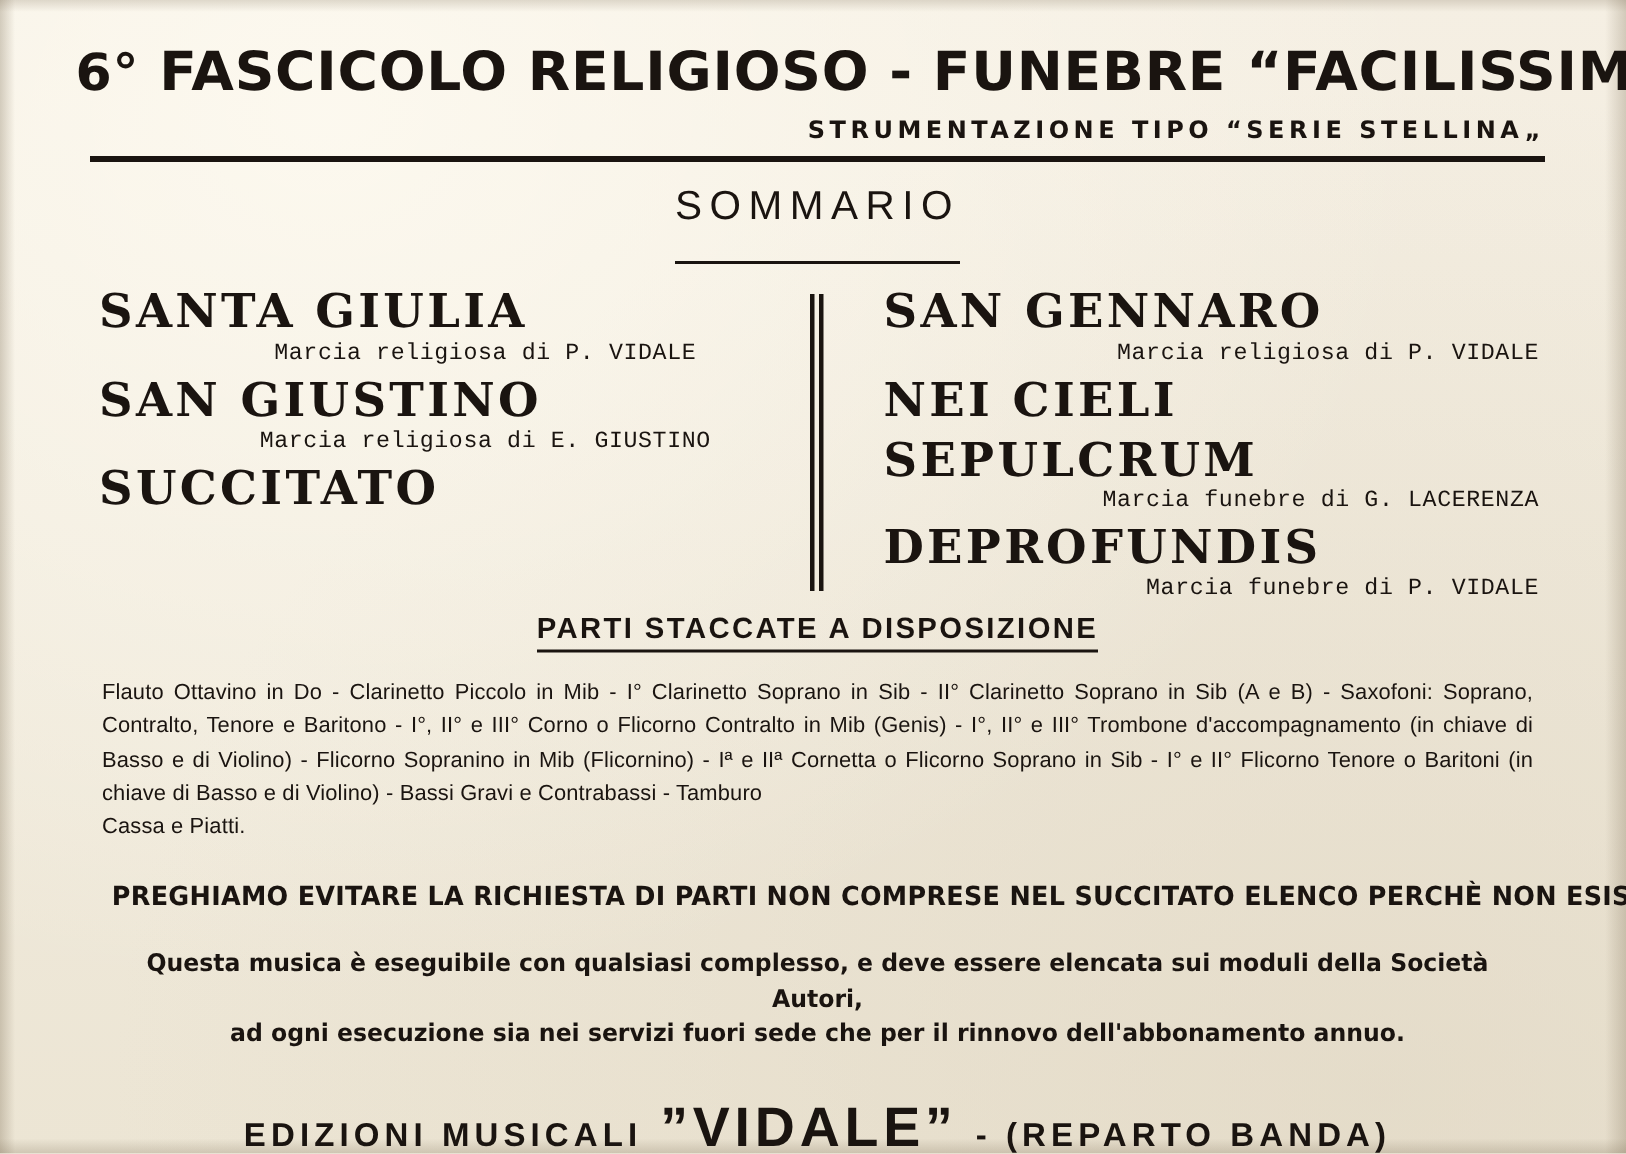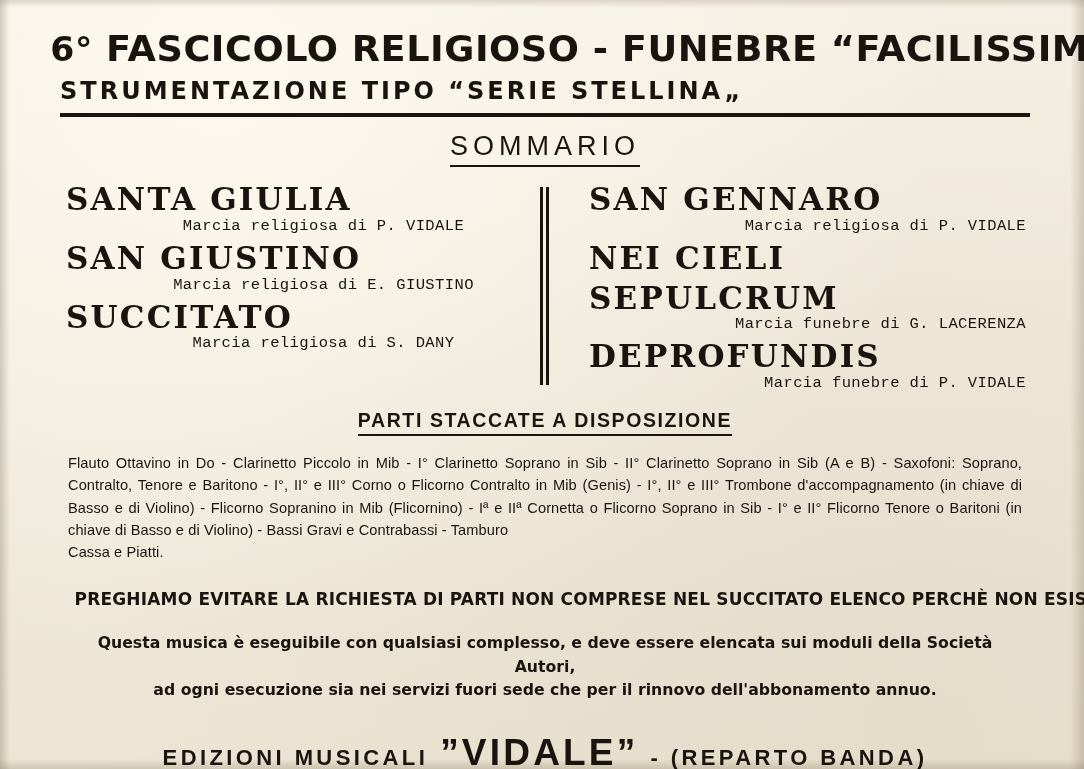--- a/index.html
+++ b/index.html
@@ -60,44 +60,44 @@
     letter-spacing: 0.5px;
     line-height: 1.05;
     transform: scaleX(1.02);
     white-space: nowrap;
   }
   .title-main .num {
     font-size: 34px;
   }
   .title-sub {
     margin-top: 9px;
-    text-align: left;
+    text-align: right;
     font-family: "DejaVu Sans", sans-serif;
     font-weight: bold;
-    font-size: 24px;
+    font-size: 16px;
     letter-spacing: 3.0px;
     white-space: nowrap;
   }
   .rule-heavy {
     margin: 8px 0 0 0;
     height: 4px;
     background: #1a1410;
   }
 
   
   .sommario-wrap {
     margin-top: 14px;
     text-align: center;
   }
   .sommario {
     display: inline-block;
     font-family: "Liberation Sans", sans-serif;
     font-size: 27px;
     letter-spacing: 5px;
-    padding-bottom: 3px;
+    padding-bottom: 21px;
     border-bottom: 2px solid #1a1410;
   }
 
   
   .columns {
     margin-top: 16px;
     display: flex;
     align-items: stretch;
     justify-content: space-between;
     gap: 16px;
@@ -140,21 +140,20 @@
     margin-top: 1px;
     white-space: nowrap;
   }
   .col-left .piece   { text-align: left;  padding-left: 6px; }
   .col-left .byline  { text-align: center; padding-left: 72px; }
   .col-right .piece  { text-align: left;  padding-left: 14px; }
   .col-right .byline { text-align: right; padding-right: 4px; }
 
   
   .parti-head-wrap {
-    margin-top: 10px;
     text-align: center;
   }
   .parti-head {
     display: inline-block;
     font-family: "Liberation Sans", sans-serif;
     font-weight: bold;
     font-size: 19.5px;
     letter-spacing: 1.6px;
     padding-bottom: 2px;
     border-bottom: 2px solid #1a1410;
@@ -247,21 +246,20 @@
         <div class="entry">
           <div class="piece">SANTA  GIULIA</div>
           <div class="byline">Marcia religiosa di P. VIDALE</div>
         </div>
         <div class="entry">
           <div class="piece">SAN  GIUSTINO</div>
           <div class="byline">Marcia religiosa di E. GIUSTINO</div>
         </div>
         <div class="entry">
           <div class="piece">SUCCITATO</div>
-          <div class="byline">Marcia religiosa di S. DANY</div>
         </div>
       </div>
 
       <div class="divider"></div>
 
       <div class="col col-right">
         <div class="entry">
           <div class="piece">SAN GENNARO</div>
           <div class="byline">Marcia religiosa di P. VIDALE</div>
         </div>

